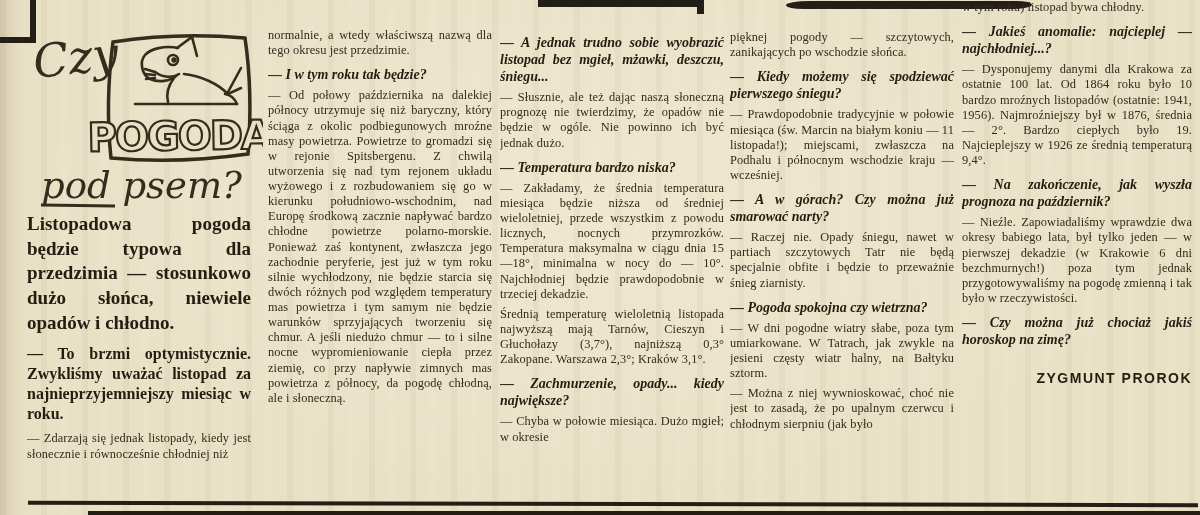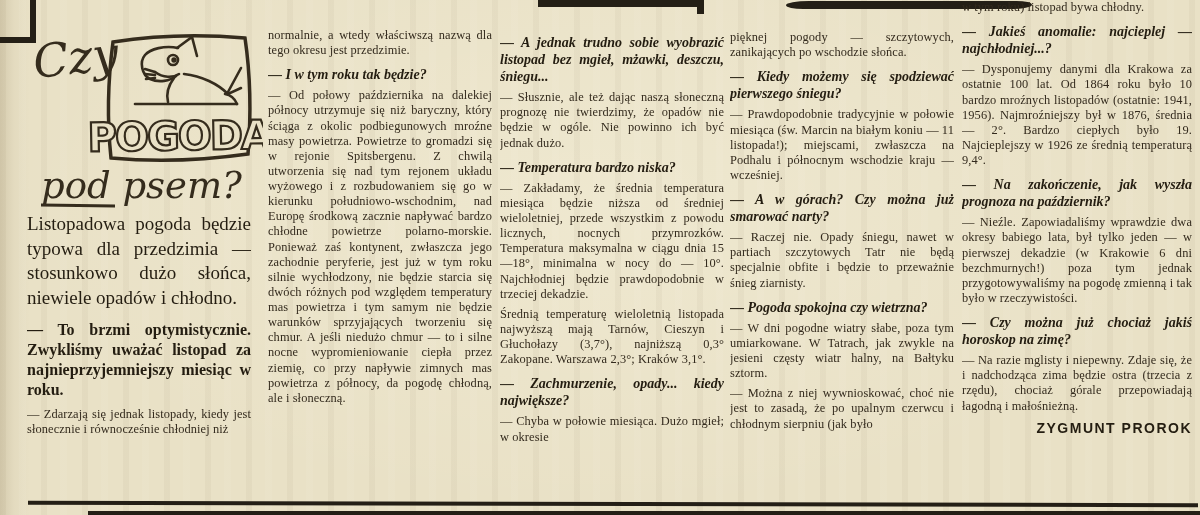--- a/index.html
+++ b/index.html
@@ -30,30 +30,30 @@
   .col p{margin:0 0 5px 0;}
   p.body{
     font-size:12.4px;line-height:1.22;font-weight:normal;
     letter-spacing:0.1px;color:#332a1d;
   }
   p.q{
     font-size:14px;line-height:1.22;font-weight:bold;
     margin:8px 0 5px 0;color:#241d11;font-style:italic;
   }
   p.lead{
-    font-size:19px;line-height:1.3;font-weight:normal;
+    font-size:19px;line-height:1.3;font-weight:bold;
     color:#241d11;margin:0 0 9px 0;
   }
   p.remark{
     font-size:16px;line-height:1.25;font-weight:bold;
     color:#241d11;margin:0 0 7px 0;
   }
   p.sig{
     font-size:14px;font-weight:bold;text-align:right;
-    letter-spacing:1.5px;color:#241d11;margin-top:6px;
+    letter-spacing:1.5px;color:#241d11;margin-top:22px;
     font-family:"Liberation Sans", sans-serif;
   }
   #col1{left:27px;padding-top:212px;}
   #col2{left:268px;padding-top:28px;}
   #col3{left:500px;padding-top:26px;}
   #col4{left:730px;padding-top:30px;}
   #col5{left:962px;width:230px;}
   .logo{
     position:absolute;left:27px;top:12px;width:236px;height:200px;
   }
@@ -127,17 +127,16 @@
       <p class="body">— W dni pogodne wiatry słabe, poza tym umiarkowane. W Tatrach, jak zwykle na jesieni częsty wiatr halny, na Bałtyku sztorm.</p>
       <p class="body">— Można z niej wywnioskować, choć nie jest to zasadą, że po upalnym czerwcu i chłodnym sierpniu (jak było</p>
     </div>
   <div class="col" id="col5">
       <p class="body">w tym roku) listopad bywa chłodny.</p>
       <p class="q">— Jakieś anomalie: najcieplej — najchłodniej...?</p>
       <p class="body">— Dysponujemy danymi dla Krakowa za ostatnie 100 lat. Od 1864 roku było 10 bardzo mroźnych listopadów (ostatnie: 1941, 1956). Najmroźniejszy był w 1876, średnia — 2°. Bardzo ciepłych było 19. Najcieplejszy w 1926 ze średnią temperaturą 9,4°.</p>
       <p class="q">— Na zakończenie, jak wyszła prognoza na październik?</p>
       <p class="body">— Nieźle. Zapowiadaliśmy wprawdzie dwa okresy babiego lata, był tylko jeden — w pierwszej dekadzie (w Krakowie 6 dni bezchmurnych!) poza tym jednak przygotowywaliśmy na pogodę zmienną i tak było w rzeczywistości.</p>
       <p class="q">— Czy można już chociaż jakiś horoskop na zimę?</p>
-      <p class="body">— Na razie mglisty i niepewny. Zdaje się, że i nadchodząca zima będzie ostra (trzecia z rzędu), chociaż górale przepowiadają łagodną i małośnieżną.</p>
       <p class="sig">ZYGMUNT PROROK</p>
     </div>
 
 </div>
 
 </body></html>

